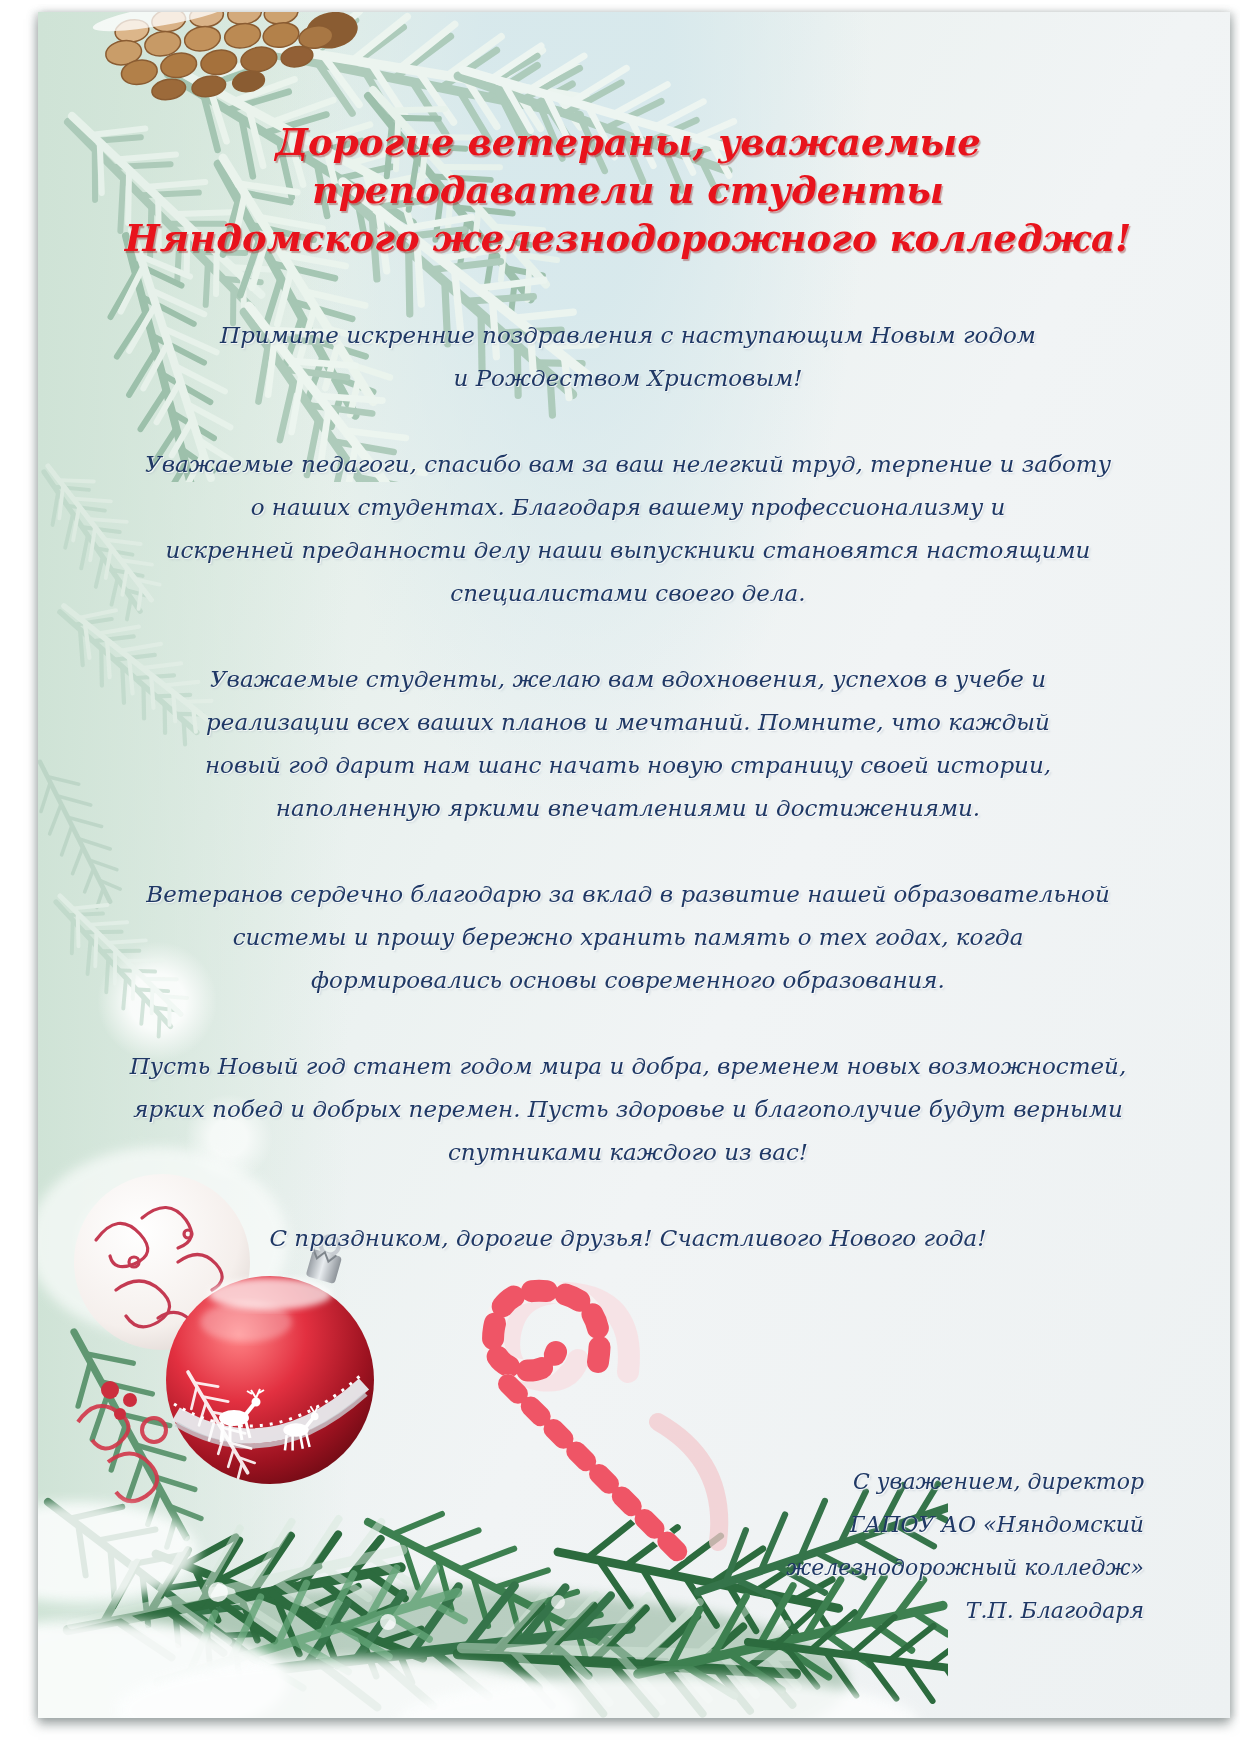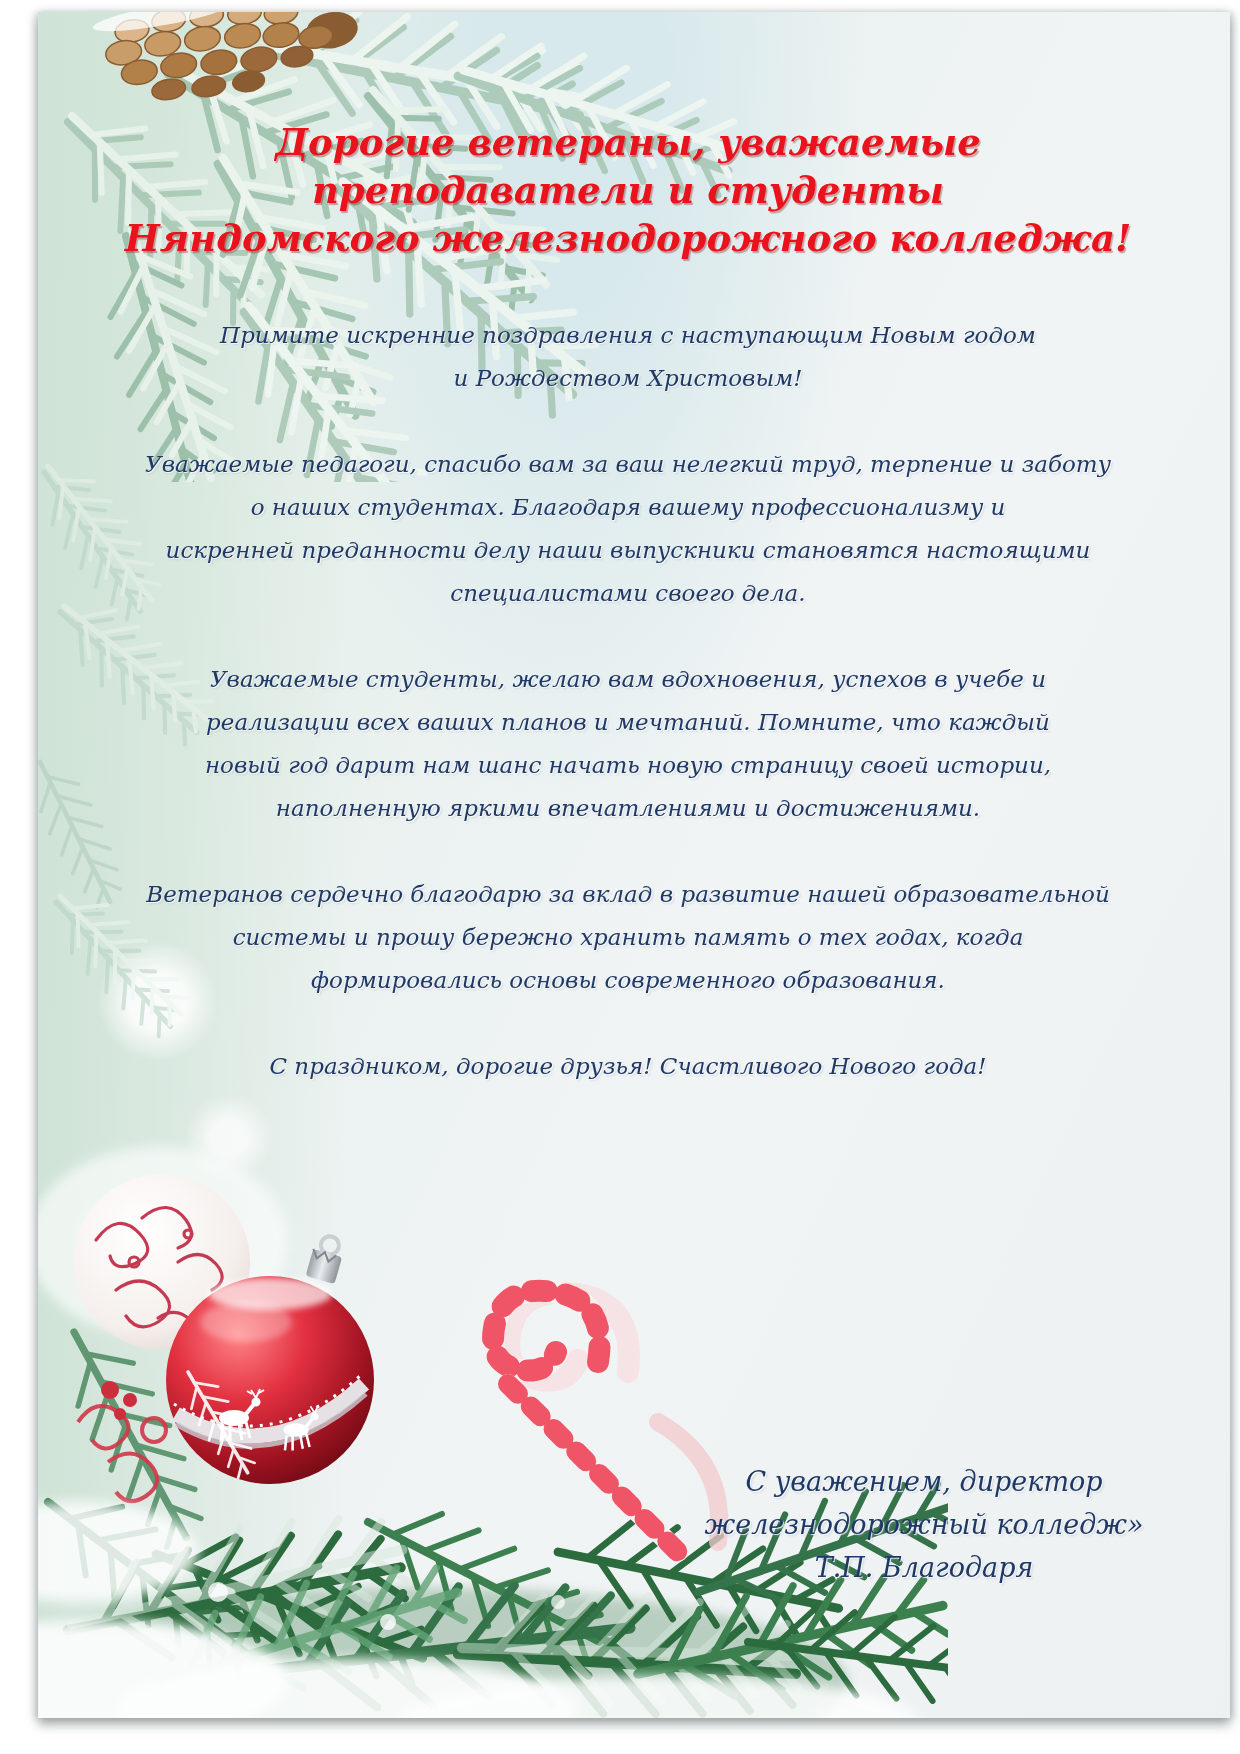--- a/index.html
+++ b/index.html
@@ -30,22 +30,22 @@
     text-shadow:1.5px 1.5px 1px rgba(130,8,8,.35), -0.5px -0.5px 0 rgba(255,255,255,.6);
   }
   .para{
     margin:0 0 43px 0;
     font-size:23px;line-height:43px;font-style:italic;
     white-space:pre-line;
     text-shadow:1px 1px 0 rgba(255,255,255,.75), 2px 2px 2px rgba(160,175,190,.35);
   }
   .signature{
     position:absolute;left:666px;top:1448px;width:440px;
-    text-align:center;color:#1f3865;
-    font-size:27px;line-height:43px;font-style:italic;
+    text-align:right;color:#1f3865;
+    font-size:22px;line-height:43px;font-style:italic;
     text-shadow:1px 1px 0 rgba(255,255,255,.75), 2px 2px 2px rgba(160,175,190,.35);
   }
   .deco{position:absolute;pointer-events:none;}
 </style>
 </head>
 <body>
 
 <svg width="0" height="0" style="position:absolute" aria-hidden="true">
   <defs>
     <g id="frond" stroke="currentColor" fill="none" stroke-linecap="round">
@@ -261,22 +261,26 @@
 о наших студентах. Благодаря вашему профессионализму и
 искренней преданности делу наши выпускники становятся настоящими
 специалистами своего дела.</p>
     <p class="para">Уважаемые студенты,  желаю вам вдохновения, успехов в учебе и
 реализации всех ваших планов и мечтаний. Помните, что каждый
 новый год дарит нам шанс начать новую страницу своей истории,
 наполненную яркими впечатлениями и достижениями.</p>
     <p class="para">Ветеранов сердечно благодарю за вклад в развитие нашей образовательной
 системы и прошу бережно хранить память о тех годах, когда
 формировались основы современного образования.</p>
+    <p class="para">Пусть Новый год станет годом мира и добра, временем новых возможностей,
+ярких побед и добрых перемен. Пусть здоровье и благополучие будут верными
+спутниками каждого из вас!</p>
     <p class="para">С праздником, дорогие друзья! Счастливого Нового года!</p>
   </div>
 
   <div class="signature">
     <div>С уважением, директор</div>
+    <div>ГАПОУ АО «Няндомский</div>
     <div>железнодорожный колледж»</div>
     <div>Т.П. Благодаря</div>
   </div>
 
 </div>
 
 </body></html>

